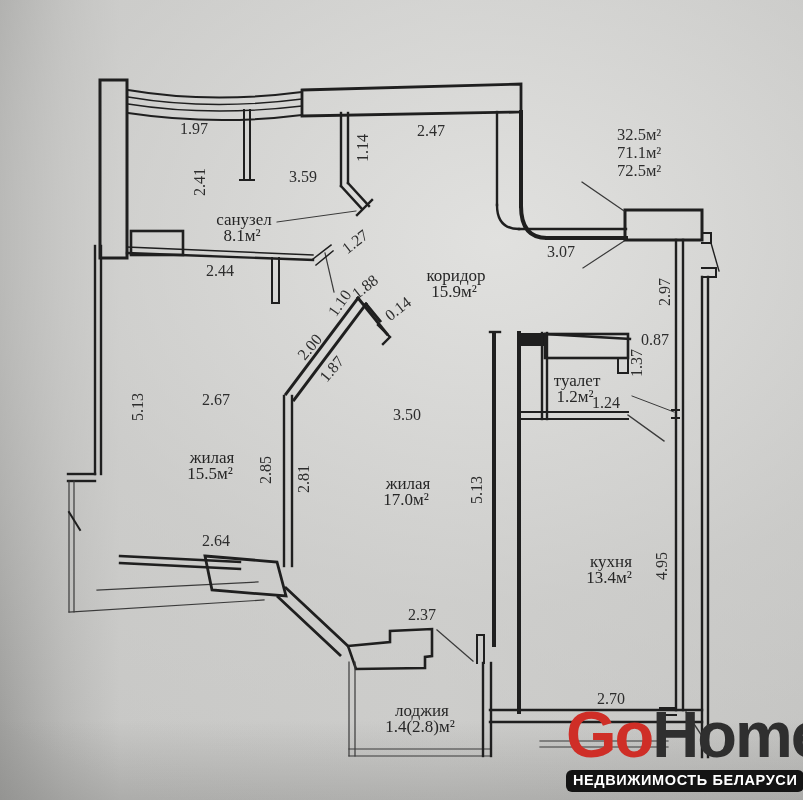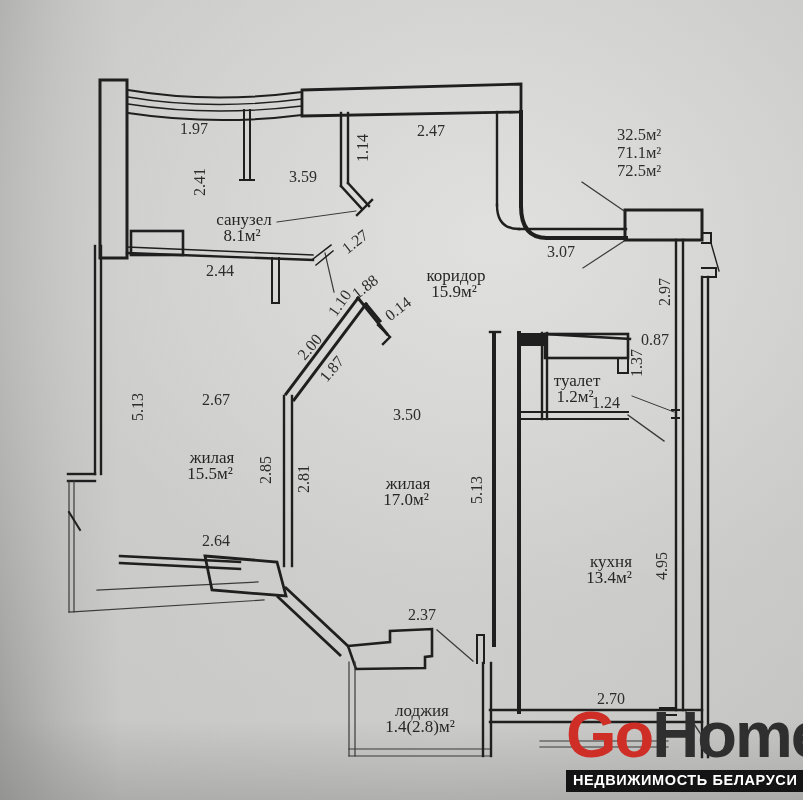--- a/index.html
+++ b/index.html
@@ -200,15 +200,15 @@
         <text class="room" text-anchor="middle" transform="translate(575 398) rotate(0)" dominant-baseline="middle">1.2м²</text>
         <text class="room" text-anchor="middle" transform="translate(611 563) rotate(0)" dominant-baseline="middle">кухня</text>
         <text class="room" text-anchor="middle" transform="translate(609 579) rotate(0)" dominant-baseline="middle">13.4м²</text>
         <text class="room" text-anchor="middle" transform="translate(422 712) rotate(0)" dominant-baseline="middle">лоджия</text>
         <text class="room" text-anchor="middle" transform="translate(420 728) rotate(0)" dominant-baseline="middle">1.4(2.8)м²</text>
       </g>
   </svg>
 
   <div class="logo">
     <div class="logo-text"><span class="logo-go" style="color: rgb(207, 46, 39);">Go</span><span class="logo-home" style="color: rgb(47, 47, 47);">Home</span></div>
-    <div class="logo-bar" style="background: rgb(20, 20, 20); color: rgb(255, 255, 255);">НЕДВИЖИМОСТЬ БЕЛАРУСИ</div>
+    <div class="logo-bar" style="background: rgb(20, 20, 20); color: rgb(255, 255, 255); border-radius: 6px;">НЕДВИЖИМОСТЬ БЕЛАРУСИ</div>
   </div>
 </div>
 
 </body></html>

